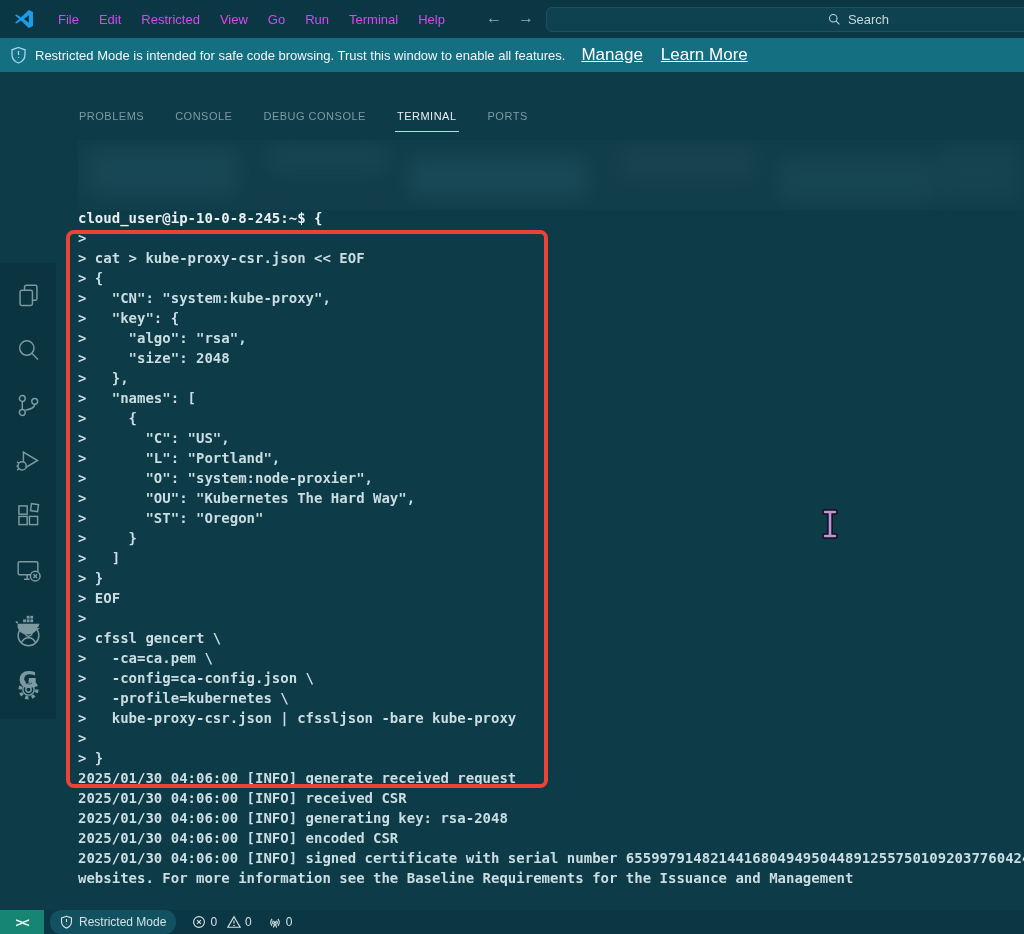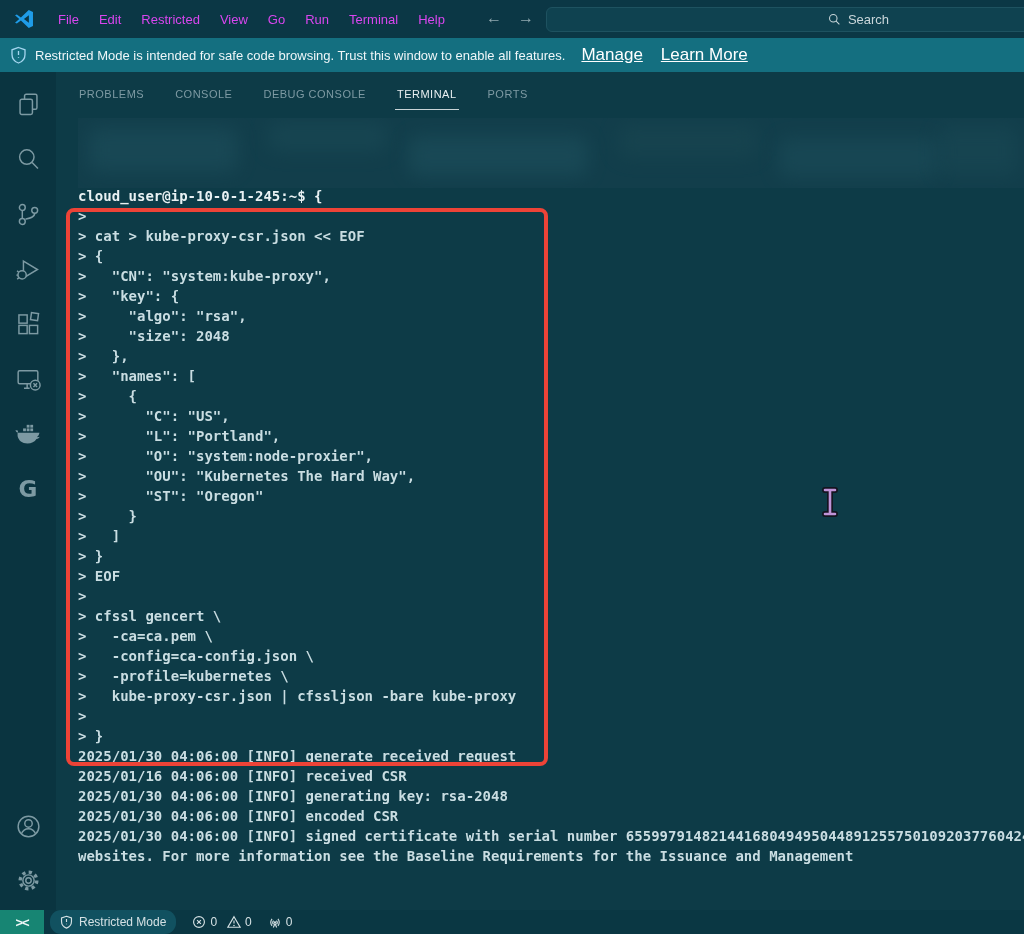--- a/index.html
+++ b/index.html
@@ -25,21 +25,21 @@
     color:#c9d6da; font-size:13px; }
   .search-box svg { width:13px; height:13px; }
 
   
   .banner { height:34px; background: var(--banner, #146f80); display:flex; align-items:center; padding-left:10px; font-size:13px; color:#eef6f8; }
   .banner-shield { width:17px; height:18px; margin-right:8px; flex:none; }
   .banner-msg { margin-right:16px; }
   .banner-link { color:#ffffff; text-decoration:underline; margin-right:18px; font-size:17px; cursor:pointer; }
 
   
-  .main { display:flex; height:838px; }
+  .main { display:flex; height:838px;align-items:center; }
   .activity-bar { width:56px; background: var(--activity-bar, #0a3440); flex:none; display:flex; flex-direction:column; align-items:center; padding-top:16px; position:relative; color:#7d9aa3; }
   .ab-icon { width:32px; height:32px; margin-bottom:23px; display:flex; align-items:center; justify-content:center; cursor:pointer; }
   .ab-icon svg { width:27px; height:27px; }
   .ab-bottom { position:absolute; bottom:14px; left:0; width:56px; display:flex; flex-direction:column; align-items:center; }
   .ab-bottom .ab-icon { margin-bottom:22px; }
   .ab-bottom .ab-icon:last-child { margin-bottom:0; }
   .gitlens-g { font-family:"DejaVu Sans", sans-serif; font-weight:900; font-size:23px; color:#7d9aa3; }
   .gitlens-g::before { content:"G"; }
 
   
@@ -210,21 +210,21 @@
     <div class="terminal">
       <div class="blur-band">
         <div class="blob"></div>
           <div class="blob"></div>
           <div class="blob"></div>
         <div class="blob"></div>
           <div class="blob"></div>
           <div class="blob"></div>
       </div>
 
-      <div class="term-line prompt-line">cloud_user@ip-10-0-1-245:~$ {</div>
+      <div class="term-line prompt-line">cloud_user@ip-10-0-8-245:~$ {</div>
       <div>
           <div class="term-line">&gt;</div>
           <div class="term-line">&gt; cat &gt; kube-proxy-csr.json &lt;&lt; EOF</div>
           <div class="term-line">&gt; {</div>
           <div class="term-line">&gt;   "CN": "system:kube-proxy",</div>
           <div class="term-line">&gt;   "key": {</div>
           <div class="term-line">&gt;     "algo": "rsa",</div>
           <div class="term-line">&gt;     "size": 2048</div>
           <div class="term-line">&gt;   },</div>
           <div class="term-line">&gt;   "names": [</div>
@@ -242,21 +242,21 @@
           <div class="term-line">&gt; cfssl gencert \</div>
           <div class="term-line">&gt;   -ca=ca.pem \</div>
           <div class="term-line">&gt;   -config=ca-config.json \</div>
           <div class="term-line">&gt;   -profile=kubernetes \</div>
           <div class="term-line">&gt;   kube-proxy-csr.json | cfssljson -bare kube-proxy</div>
           <div class="term-line">&gt;</div>
           <div class="term-line">&gt; }</div>
         </div>
       <div>
           <div class="term-line">2025/01/30 04:06:00 [INFO] generate received request</div>
-          <div class="term-line">2025/01/16 04:06:00 [INFO] received CSR</div>
+          <div class="term-line">2025/01/30 04:06:00 [INFO] received CSR</div>
           <div class="term-line">2025/01/30 04:06:00 [INFO] generating key: rsa-2048</div>
           <div class="term-line">2025/01/30 04:06:00 [INFO] encoded CSR</div>
           <div class="term-line">2025/01/30 04:06:00 [INFO] signed certificate with serial number 655997914821441680494950448912557501092037760424</div>
           <div class="term-line">websites. For more information see the Baseline Requirements for the Issuance and Management</div>
         </div>
 
       <div class="red-box"></div>
 
       <svg class="ibeam" viewBox="0 0 16 30">
         <g stroke="#141420" stroke-width="6" stroke-linecap="round">

